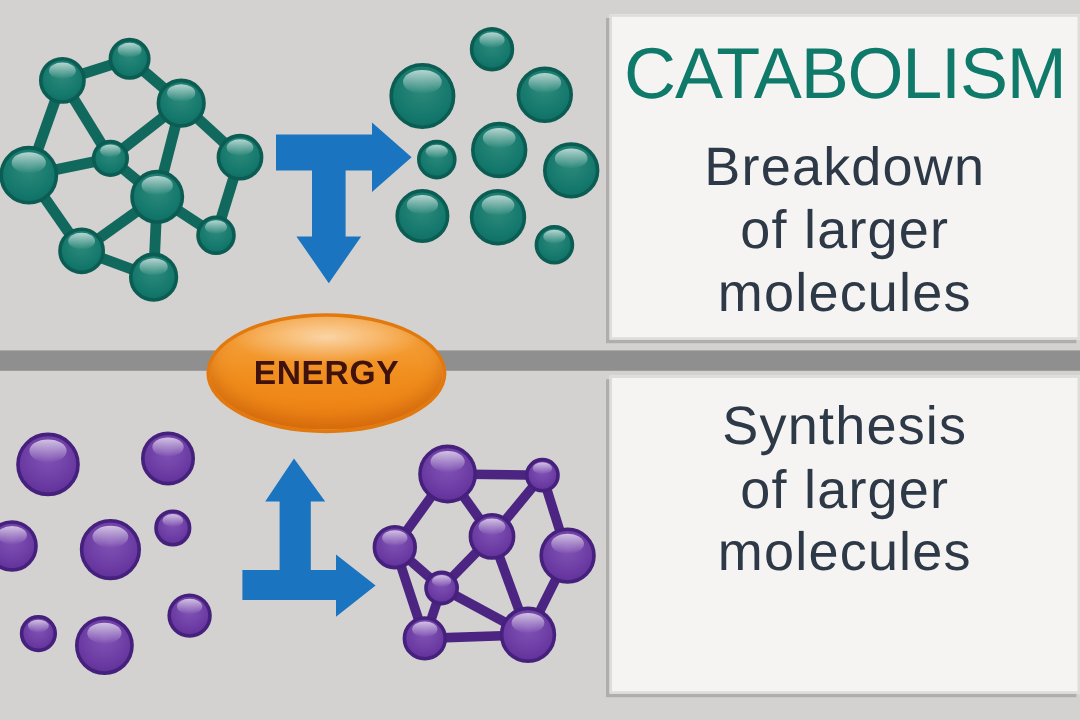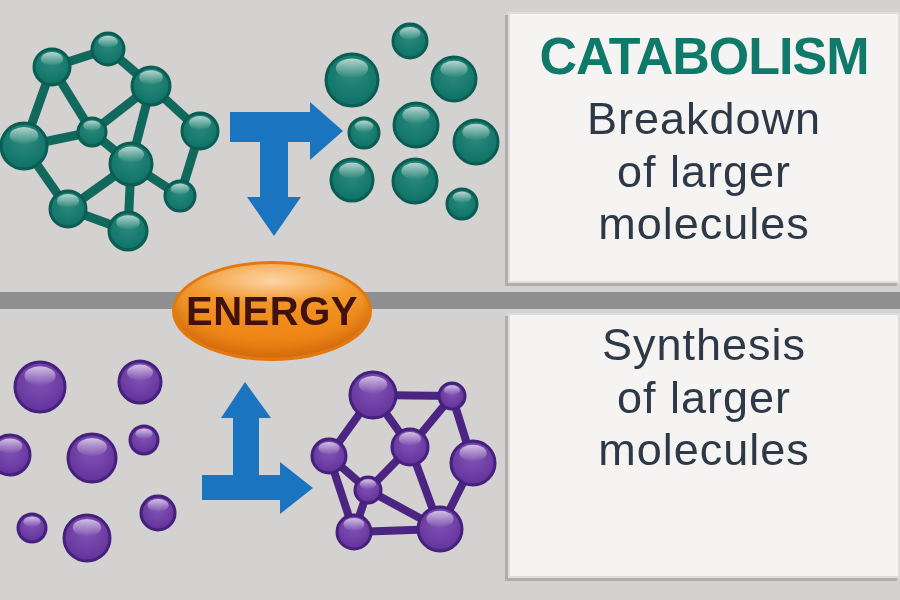--- a/index.html
+++ b/index.html
@@ -4,32 +4,32 @@
 <style>
   html,body{margin:0;padding:0;background:#b9b9b7;font-family:"Liberation Sans",sans-serif;}
   .stage{position:relative;width:900px;height:600px;overflow:hidden;background:#d3d2d0;}
   .divider{position:absolute;left:0;top:292px;width:900px;height:17px;background:#8f8f8f;z-index:1;}
   #diagram-svg{position:absolute;left:0;top:0;width:900px;height:600px;z-index:2;}
   .panel{position:absolute;left:508px;width:392px;box-sizing:border-box;background:#f5f4f2;
          border:2px solid #dedddb;box-shadow:-3px 3px 0 rgba(130,130,130,.45);
          display:flex;flex-direction:column;align-items:center;text-align:center;z-index:3;}
   .panel-catabolism{top:12px;height:271px;}
   .panel-anabolism{top:313px;height:265px;}
-  .panel-title{font-weight:bold;font-size:52px;line-height:1.25;letter-spacing:-1px;margin-top:10px;}
+  .panel-title{font-weight:normal;font-size:60px;line-height:1.25;letter-spacing:-1px;margin-top:10px;}
   .panel-catabolism .panel-title{color:#0f7a6a;}
   .panel-anabolism .panel-title{color:#7229a2;}
-  .panel-desc{font-size:45px;line-height:1.17;letter-spacing:1px;color:#2d3947;white-space:pre-line;margin-top:4px;}
+  .panel-desc{font-size:45px;line-height:1.17;letter-spacing:1px;color:#2d3947;white-space:pre-line;margin-top:14px;}
   .energy{position:absolute;left:172px;top:261px;width:200px;height:100px;border-radius:50%;
           box-sizing:border-box;border:3px solid #e2790f;z-index:4;
           display:flex;align-items:center;justify-content:center;
           background:
             radial-gradient(55% 32% at 50% 18%, rgba(255,255,255,.55), rgba(255,255,255,0) 75%),
             linear-gradient(180deg,#f7a947 0%, #f08d1c 55%, #ee8012 100%);
           box-shadow:inset 0 -8px 14px rgba(160,60,0,.35);}
-  .energy-label{font-weight:bold;font-size:40px;color:#3f120d;letter-spacing:.5px;}
+  .energy-label{font-weight:bold;font-size:28px;color:#3f120d;letter-spacing:.5px;}
 </style>
 </head>
 <body>
 
 <div class="stage">
 
   <div class="divider"></div>
 
   <svg id="diagram-svg" viewBox="0 0 900 600">
       <defs>

